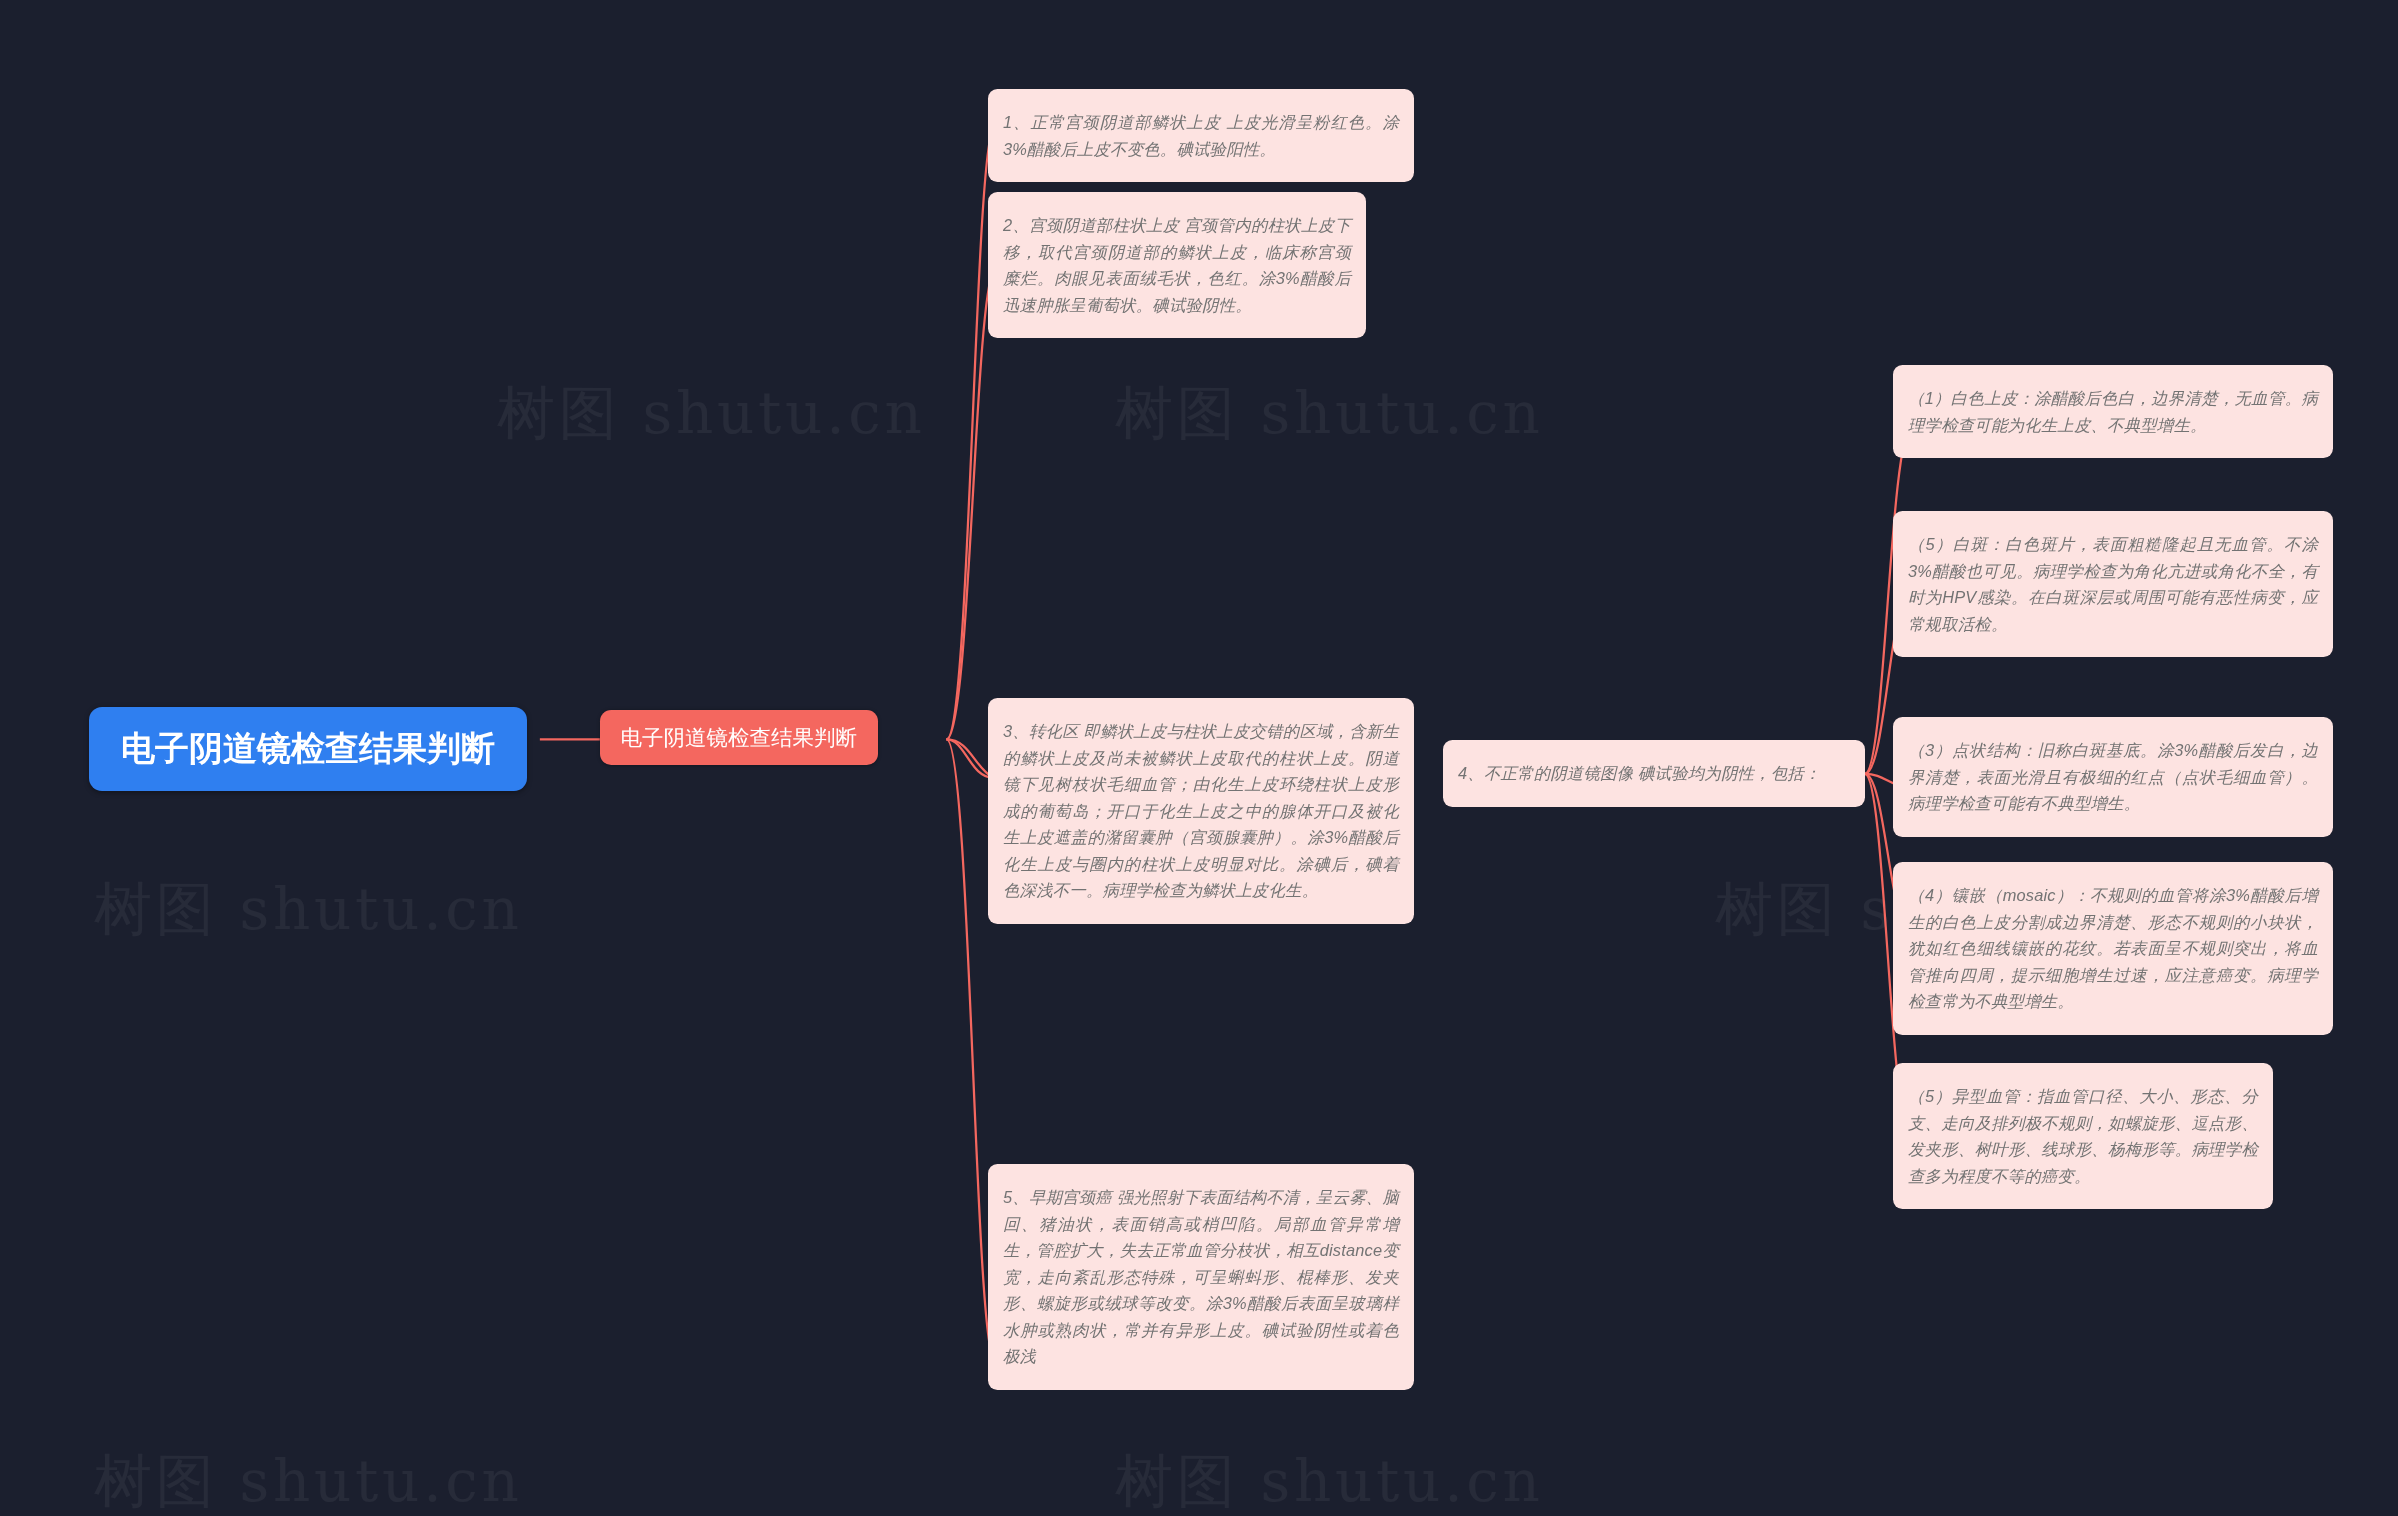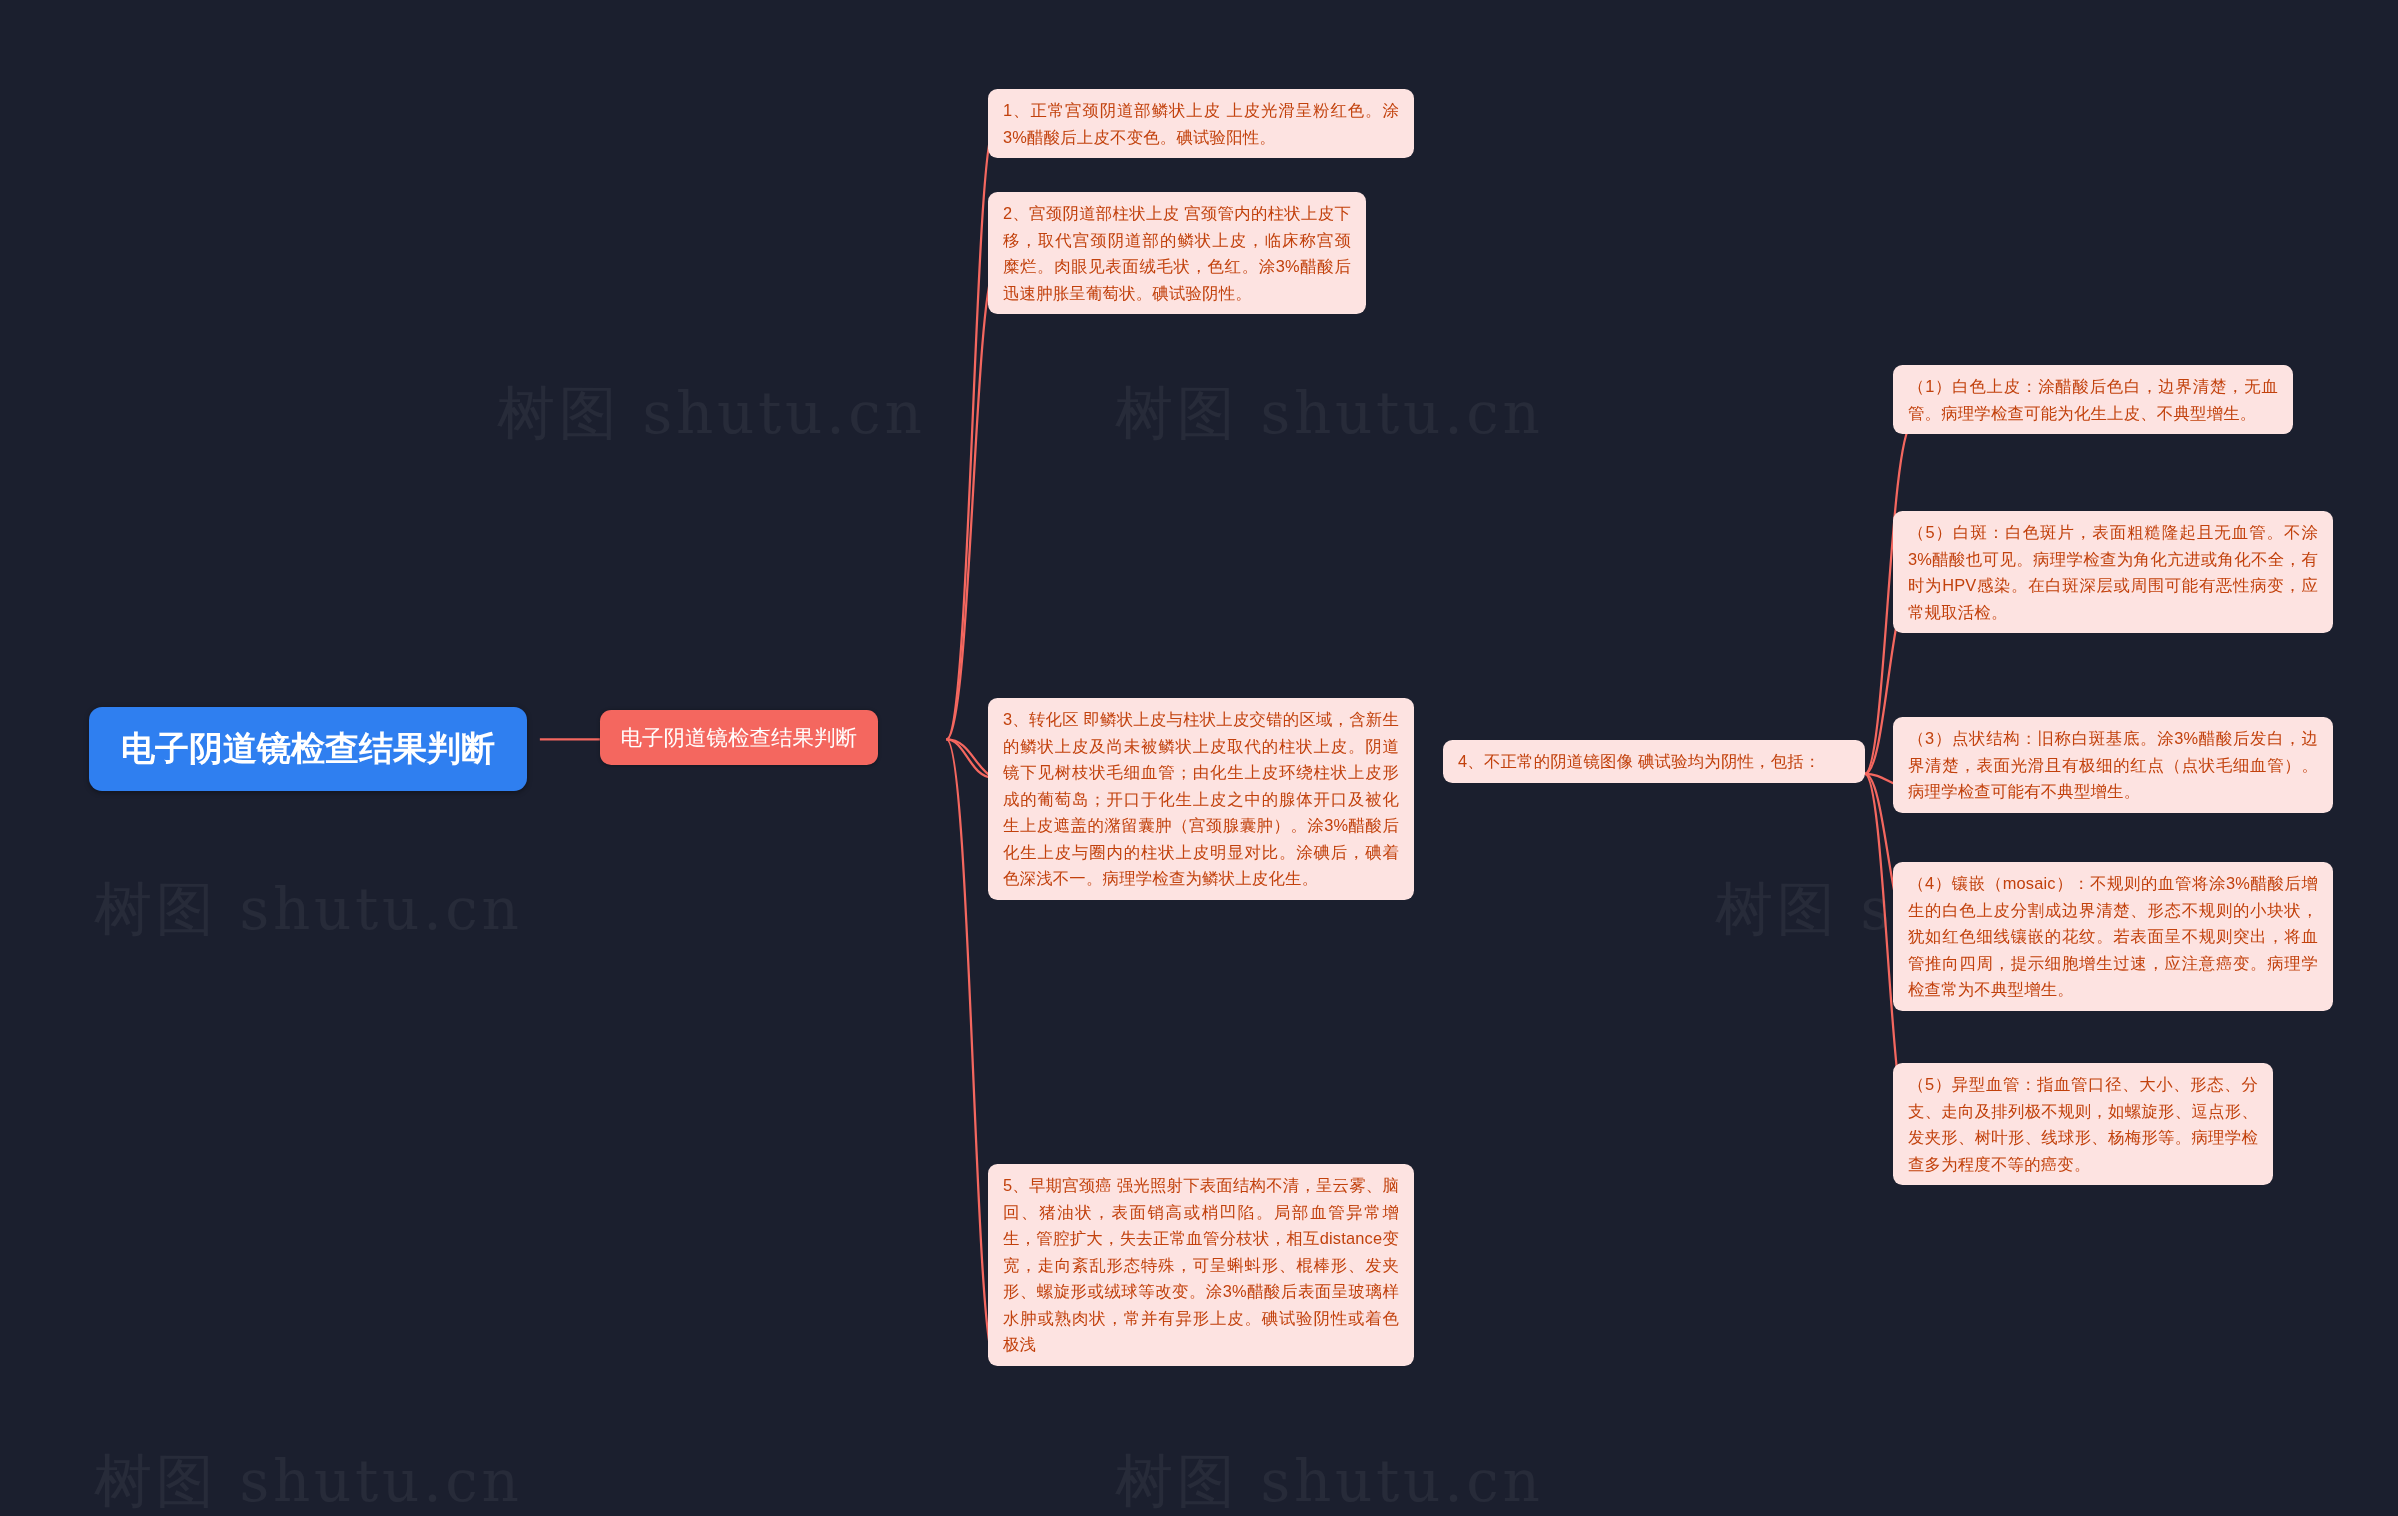--- a/index.html
+++ b/index.html
@@ -43,27 +43,28 @@
     background:#f4675f;
     color:#ffffff;
     font-size:21.5px;
     padding:13px 20.6px;
     border-radius:11.2px;
     white-space:nowrap;
     box-shadow:0 0.9px 3.7px rgba(0,0,0,.3);
   }
   .leaf{
     background:#fde3e1;
-    color:#c2410c;
+    color:#737373;
     font-size:16.4px;
     line-height:1.62;
-    padding:8px 15px;
+    padding:20px 15px;
     border-radius:9.4px;
     text-align:justify;
     letter-spacing:0.2px;
+    font-style:italic;
   }
 </style>
 </head>
 <body>
 
 <div id="canvas">
 
   <div class="wm" style="left:94px;top:871px;">树图 shutu.cn</div>
   <div class="wm" style="left:497px;top:375px;">树图 shutu.cn</div>
   <div class="wm" style="left:1115px;top:375px;">树图 shutu.cn</div>
@@ -97,21 +98,21 @@
   <div class="node leaf" style="left:988px;top:89px;width:426px;">1、正常宫颈阴道部鳞状上皮 上皮光滑呈粉红色。涂3%醋酸后上皮不变色。碘试验阳性。</div>
 
   <div class="node leaf" style="left:988px;top:192px;width:378px;">2、宫颈阴道部柱状上皮 宫颈管内的柱状上皮下移，取代宫颈阴道部的鳞状上皮，临床称宫颈糜烂。肉眼见表面绒毛状，色红。涂3%醋酸后迅速肿胀呈葡萄状。碘试验阴性。</div>
 
   <div class="node leaf" style="left:988px;top:698px;width:426px;">3、转化区 即鳞状上皮与柱状上皮交错的区域，含新生的鳞状上皮及尚未被鳞状上皮取代的柱状上皮。阴道镜下见树枝状毛细血管；由化生上皮环绕柱状上皮形成的葡萄岛；开口于化生上皮之中的腺体开口及被化生上皮遮盖的潴留囊肿（宫颈腺囊肿）。涂3%醋酸后化生上皮与圈内的柱状上皮明显对比。涂碘后，碘着色深浅不一。病理学检查为鳞状上皮化生。</div>
 
   <div class="node leaf" style="left:1443px;top:740px;width:422px;">4、不正常的阴道镜图像 碘试验均为阴性，包括：</div>
 
   <div class="node leaf" style="left:988px;top:1164px;width:426px;">5、早期宫颈癌 强光照射下表面结构不清，呈云雾、脑回、猪油状，表面销高或梢凹陷。局部血管异常增生，管腔扩大，失去正常血管分枝状，相互distance变宽，走向紊乱形态特殊，可呈蝌蚪形、棍棒形、发夹形、螺旋形或绒球等改变。涂3%醋酸后表面呈玻璃样水肿或熟肉状，常并有异形上皮。碘试验阴性或着色极浅</div>
 
-  <div class="node leaf" style="left:1893px;top:365px;width:400px;">（1）白色上皮：涂醋酸后色白，边界清楚，无血管。病理学检查可能为化生上皮、不典型增生。</div>
+  <div class="node leaf" style="left:1893px;top:365px;width:440px;">（1）白色上皮：涂醋酸后色白，边界清楚，无血管。病理学检查可能为化生上皮、不典型增生。</div>
 
   <div class="node leaf" style="left:1893px;top:511px;width:440px;">（5）白斑：白色斑片，表面粗糙隆起且无血管。不涂3%醋酸也可见。病理学检查为角化亢进或角化不全，有时为HPV感染。在白斑深层或周围可能有恶性病变，应常规取活检。</div>
 
   <div class="node leaf" style="left:1893px;top:717px;width:440px;">（3）点状结构：旧称白斑基底。涂3%醋酸后发白，边界清楚，表面光滑且有极细的红点（点状毛细血管）。病理学检查可能有不典型增生。</div>
 
   <div class="node leaf" style="left:1893px;top:862px;width:440px;">（4）镶嵌（mosaic）：不规则的血管将涂3%醋酸后增生的白色上皮分割成边界清楚、形态不规则的小块状，犹如红色细线镶嵌的花纹。若表面呈不规则突出，将血管推向四周，提示细胞增生过速，应注意癌变。病理学检查常为不典型增生。</div>
 
   <div class="node leaf" style="left:1893px;top:1063px;width:380px;">（5）异型血管：指血管口径、大小、形态、分支、走向及排列极不规则，如螺旋形、逗点形、发夹形、树叶形、线球形、杨梅形等。病理学检查多为程度不等的癌变。</div>
 
 </div>

